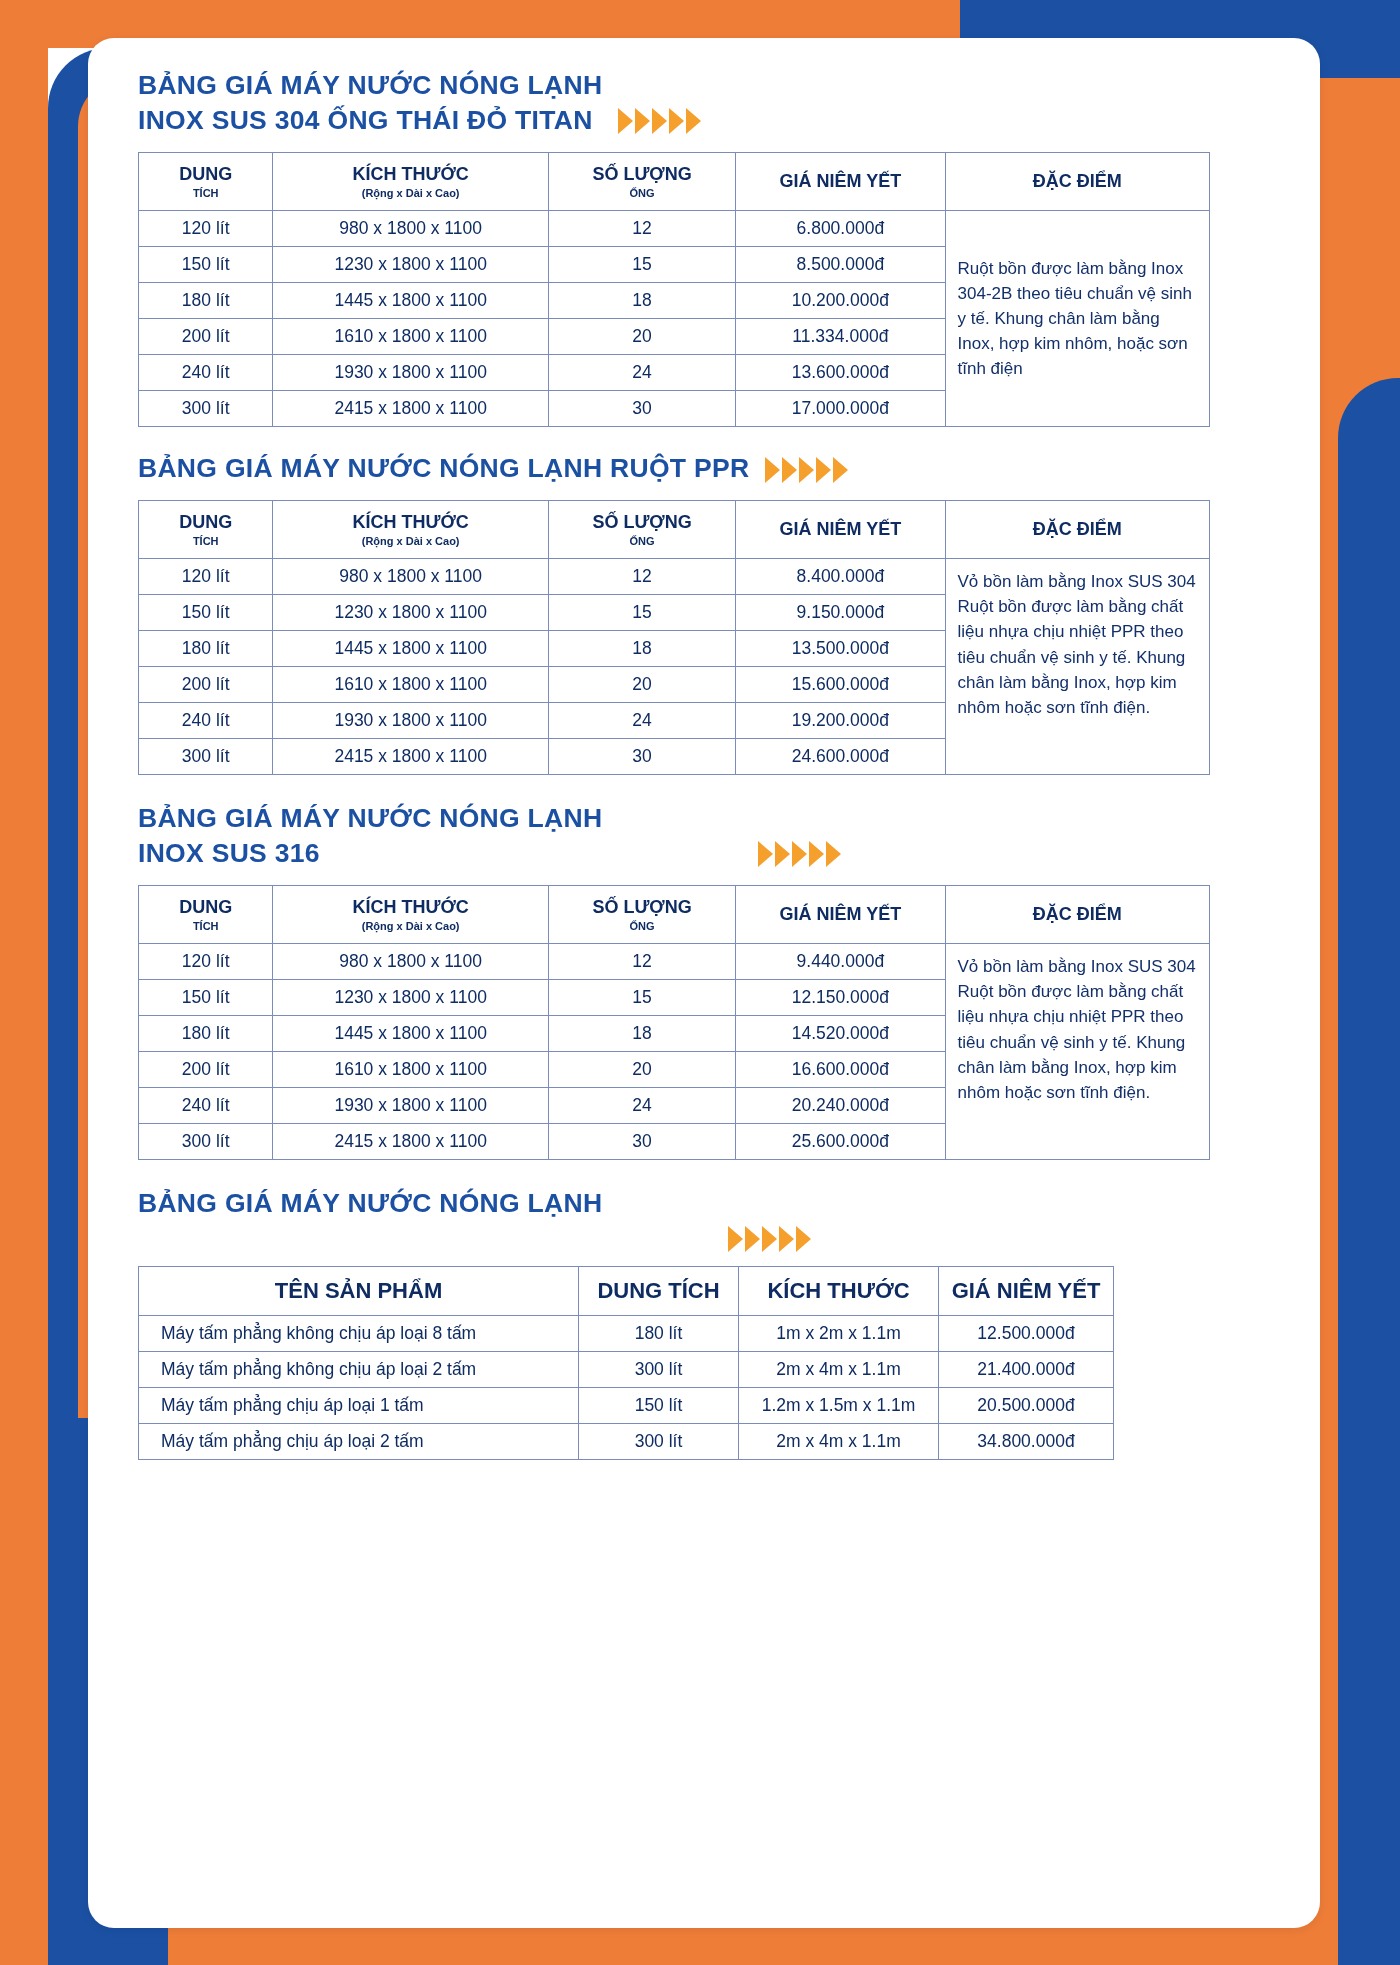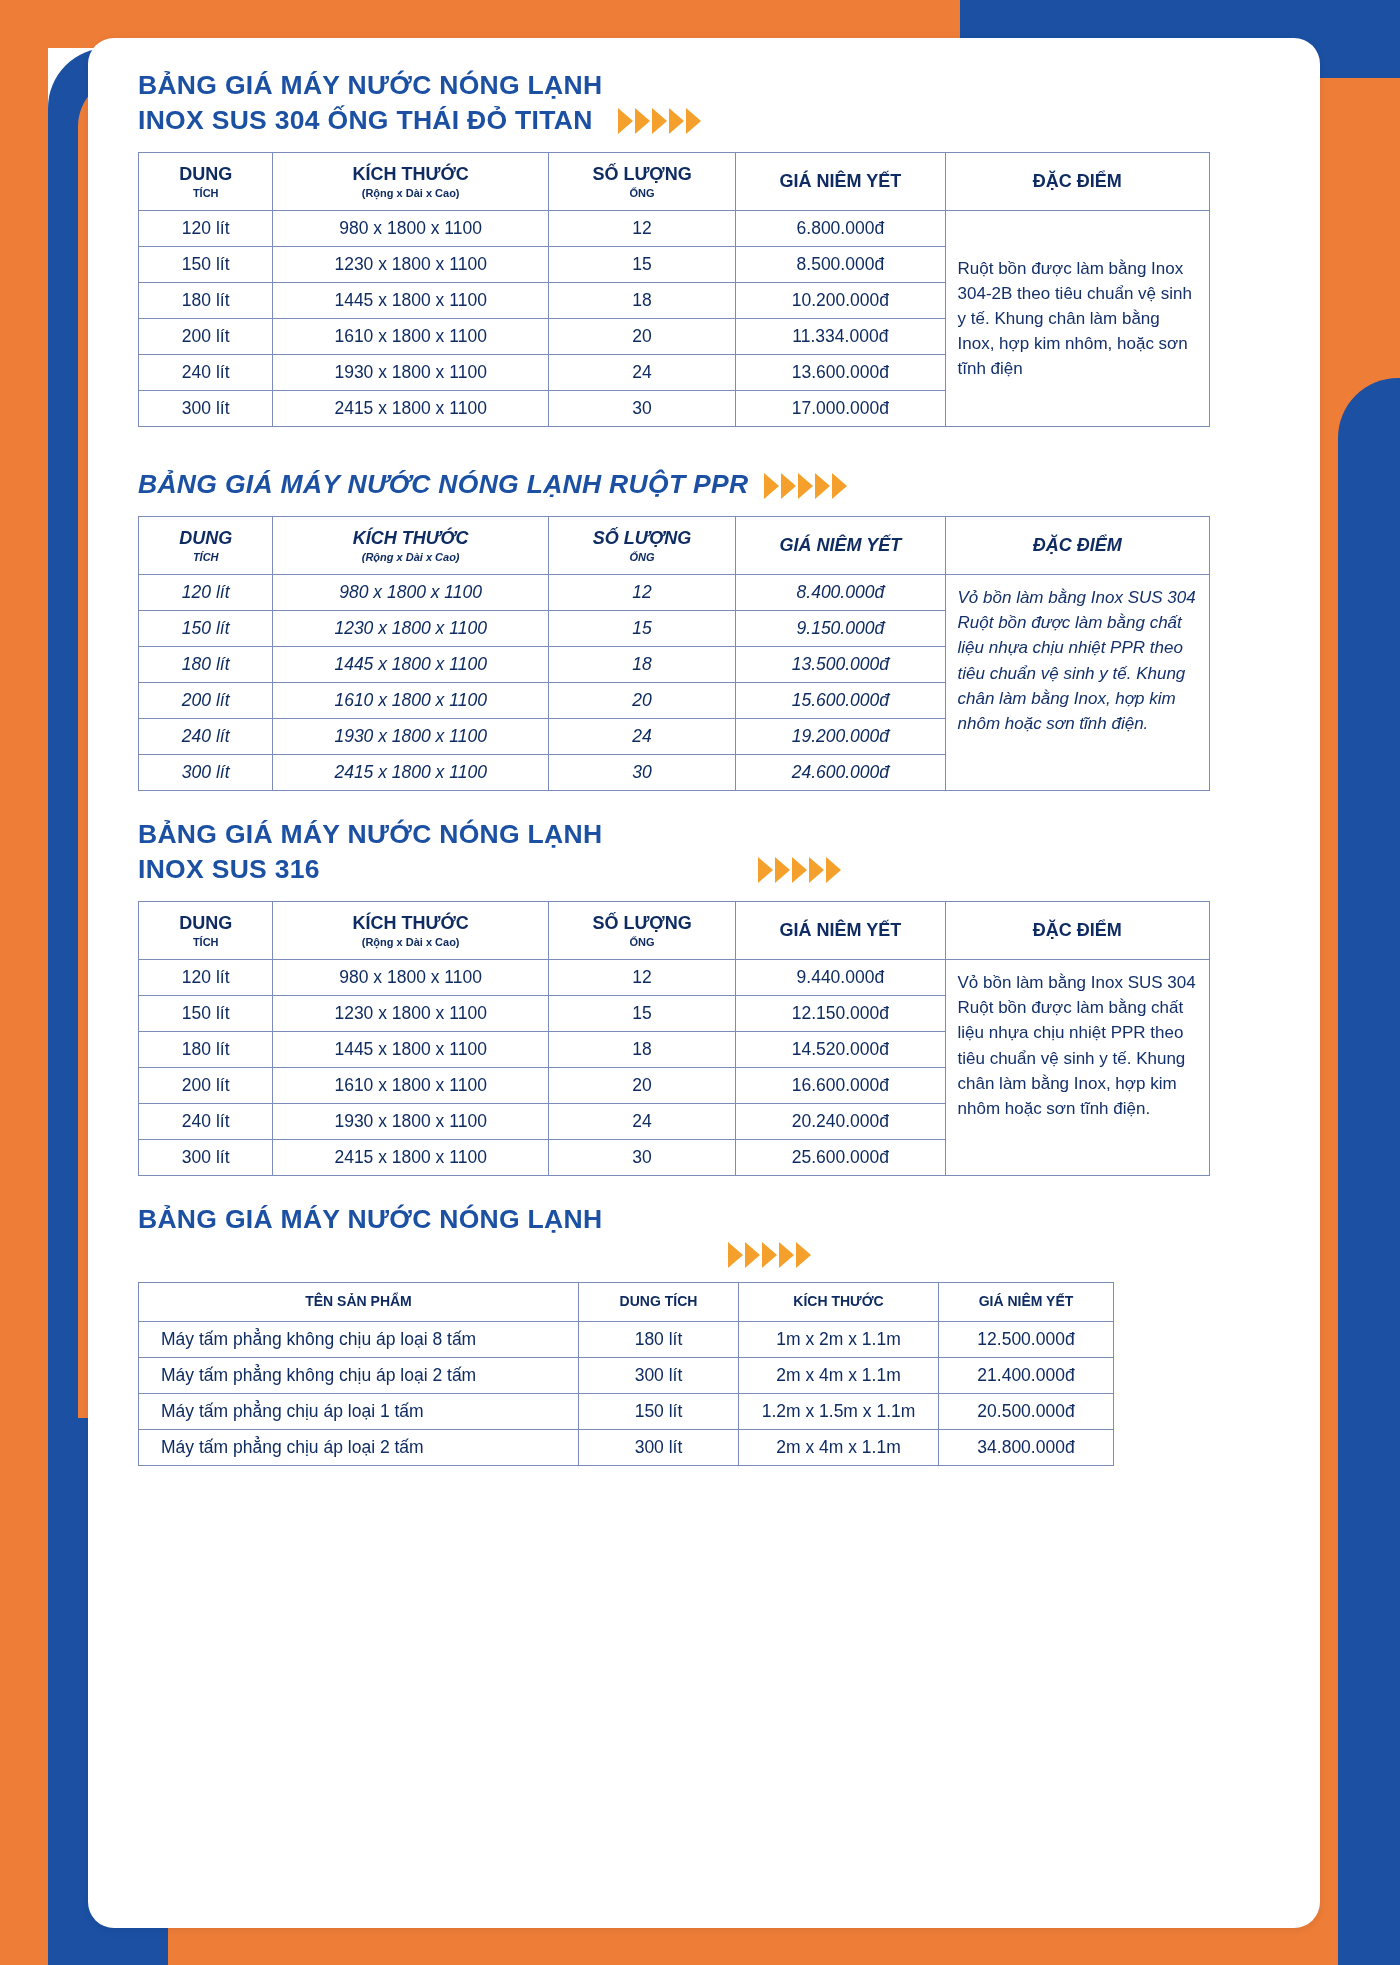--- a/index.html
+++ b/index.html
@@ -159,21 +159,21 @@
   .tbl-main col.c2 { width: 250px; }
   .tbl-main col.c3 { width: 170px; }
   .tbl-main col.c4 { width: 190px; }
   .tbl-main col.c5 { width: 240px; }
 
   .tbl-flat col.f1 { width: 440px; }
   .tbl-flat col.f2 { width: 160px; }
   .tbl-flat col.f3 { width: 200px; }
   .tbl-flat col.f4 { width: 175px; }
   .tbl-flat { width: 975px; margin-left: 22px; }
-  .tbl-flat th { font-size: 14px; }
+  .tbl-flat th { font-size: 22px; }
 </style>
 </head>
 <body>
 
 <div class="frame">
   <div class="bar-orange-left"></div>
   <div class="bar-orange-top"></div>
   <div class="bar-blue-top"></div>
   <div class="blue-outer">
     <div class="orange-inner">
@@ -263,21 +263,21 @@
         <tr>
           <td>300 lít</td>
           <td>2415 x 1800 x 1100</td>
           <td>30</td>
           <td>17.000.000đ</td>
         </tr>
       </tbody>
     </table>
   </div>
 
-  <div class="section" style="margin-top:40px;font-style:italic;">
+  <div class="section" style="margin-top:24px;">
     <div class="sec-head">
       <div class="sec-title">
         <span>BẢNG GIÁ MÁY NƯỚC NÓNG LẠNH RUỘT PPR</span>
       </div>
       <span class="chevrons" style="margin-top:6px;">
         <i class="chev"></i>
           <i class="chev"></i>
           <i class="chev"></i>
           <i class="chev"></i>
           <i class="chev"></i>

